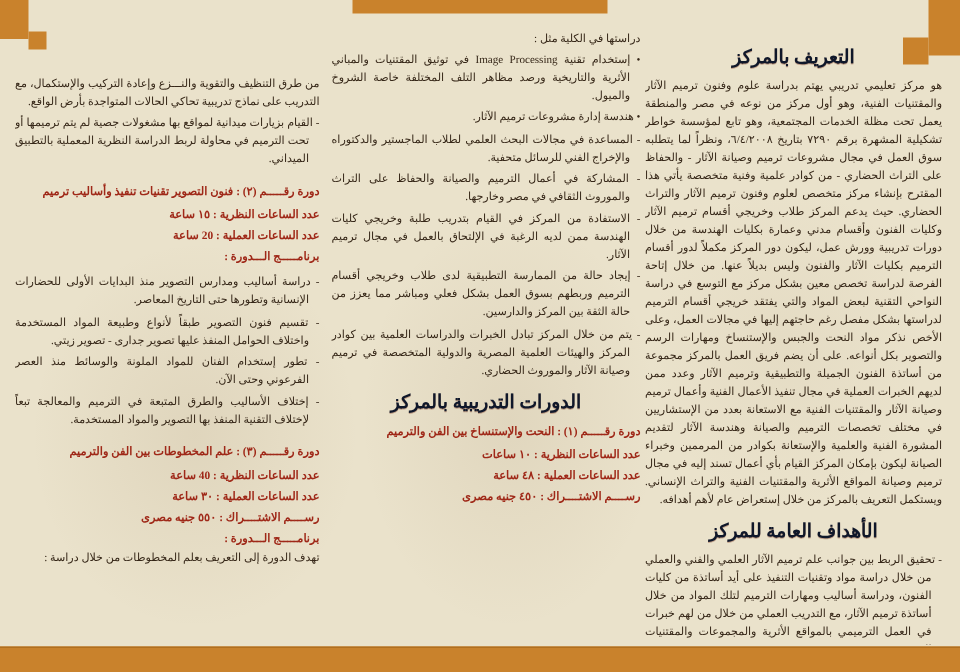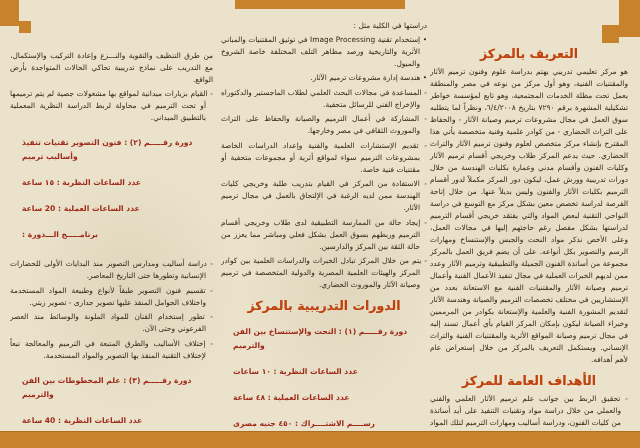--- a/index.html
+++ b/index.html
@@ -23,40 +23,40 @@
          background:radial-gradient(ellipse at center, rgba(130,100,60,.05), rgba(130,100,60,0) 70%); }
 
   .deco { position:absolute; background:#c9822c; }
   .deco-tl-big   { left:0;     top:0;     width:19px;  height:26px; }
   .deco-tl-small { left:19px;  top:21px;  width:12px;  height:12px; }
   .deco-tr-big   { left:619px; top:0;     width:21px;  height:37px; }
   .deco-tr-small { left:602px; top:25px;  width:17px;  height:18px; }
   .deco-top-strip{ left:235px; top:0;     width:170px; height:9px;  }
   .deco-bottom   { left:0;     top:431px; width:640px; height:17px; border-top:1px solid #b06f1f; }
 
-  .col { position:absolute; overflow:hidden; }
+  .col { position:absolute; overflow:hidden;font-family:Liberation Serif, serif; }
   .col-right { left:430px; top:30px;  width:198px; height:400px; }
   .col-mid   { left:221px; top:20px;  width:206px; height:410px; }
   .col-left  { left:10px;  top:50px;  width:203px; height:380px; }
 
   .h-red {
-    color:#c2410c; font-weight:bold; font-size:12.5px;
-    text-align:center; margin:16px 0 5px 0; letter-spacing:.5px;
+    color:#0f172a; font-weight:bold; font-size:12.5px;
+    text-align:center; margin:0 0 5px 0; letter-spacing:.5px;
     text-shadow:0 .4px 0 rgba(120,40,15,.35);
   }
   .h-red.mt { margin-top:7px;text-align:center; }
   .body-text, .li {
     color:#362718; font-size:7.4px; line-height:1.62;
     text-align:justify; margin:0 0 2px 0;
   }
   .li { text-indent:-7px; padding-right:7px; margin-bottom:2.5px; }
   .course { margin-top:9px; }
   .c-line {
     color:#9f2818; font-weight:bold; font-size:7.6px;
-    line-height:1.85; text-align:left; margin:12px;
+    line-height:1.85; text-align:right; margin:0;
   }
   .c-title { margin-bottom:1px; }
   .gap-sm { height:4px; }
 </style>
 </head>
 <body>
 
 <div class="page">
 
   <div class="wm wm1"></div>
@@ -77,21 +77,20 @@
     <p class="li">- تحقيق الربط بين جوانب علم ترميم الآثار العلمي والفني والعملي من خلال دراسة مواد وتقنيات التنفيذ على أيد أساتذة من كليات الفنون، ودراسة أساليب ومهارات الترميم لتلك المواد من خلال أساتذة ترميم الآثار، مع التدريب العملي من خلال من لهم خبرات في العمل الترميمي بالمواقع الأثرية والمجموعات والمقتنيات المتحفية.</p>
 
   </div>
 
   <div class="col col-mid">
     <p class="body-text">دراستها في الكلية مثل :</p>
     <p class="li">• إستخدام تقنية Image Processing في توثيق المقتنيات والمباني الأثرية والتاريخية ورصد مظاهر التلف المختلفة خاصة الشروخ والميول.</p>
     <p class="li">• هندسة إدارة مشروعات ترميم الآثار.</p>
     <p class="li">- المساعدة في مجالات البحث العلمي لطلاب الماجستير والدكتوراه والإخراج الفني للرسائل متحفية.</p>
     <p class="li">- المشاركة في أعمال الترميم والصيانة والحفاظ على التراث والموروث الثقافي في مصر وخارجها.</p>
-    <p class="li">- تقديم الإستشارات العلمية والفنية وإعداد الدراسات الخاصة بمشروعات الترميم سواء لمواقع أثرية أو مجموعات متحفية أو مقتنيات فنية خاصة.</p>
     <p class="li">- الاستفادة من المركز في القيام بتدريب طلبة وخريجي كليات الهندسة ممن لديه الرغبة في الإلتحاق بالعمل في مجال ترميم الآثار.</p>
     <p class="li">- إيجاد حالة من الممارسة التطبيقية لدى طلاب وخريجي أقسام الترميم وربطهم بسوق العمل بشكل فعلي ومباشر مما يعزز من حالة الثقة بين المركز والدارسين.</p>
     <p class="li">- يتم من خلال المركز تبادل الخبرات والدراسات العلمية بين كوادر المركز والهيئات العلمية المصرية والدولية المتخصصة في ترميم وصيانة الآثار والموروث الحضاري.</p>
 
     <h1 class="h-red mt">الدورات التدريبية بالمركز</h1>
 
     <div class="course" style="margin-top:2px">
       <p class="c-line c-title">دورة رقـــــم (١) : النحت والإستنساخ بين الفن والترميم</p>
       <p class="c-line">عدد الساعات النظرية : ١٠ ساعات</p>
       <p class="c-line">عدد الساعات العملية : ٤٨ ساعة</p>

